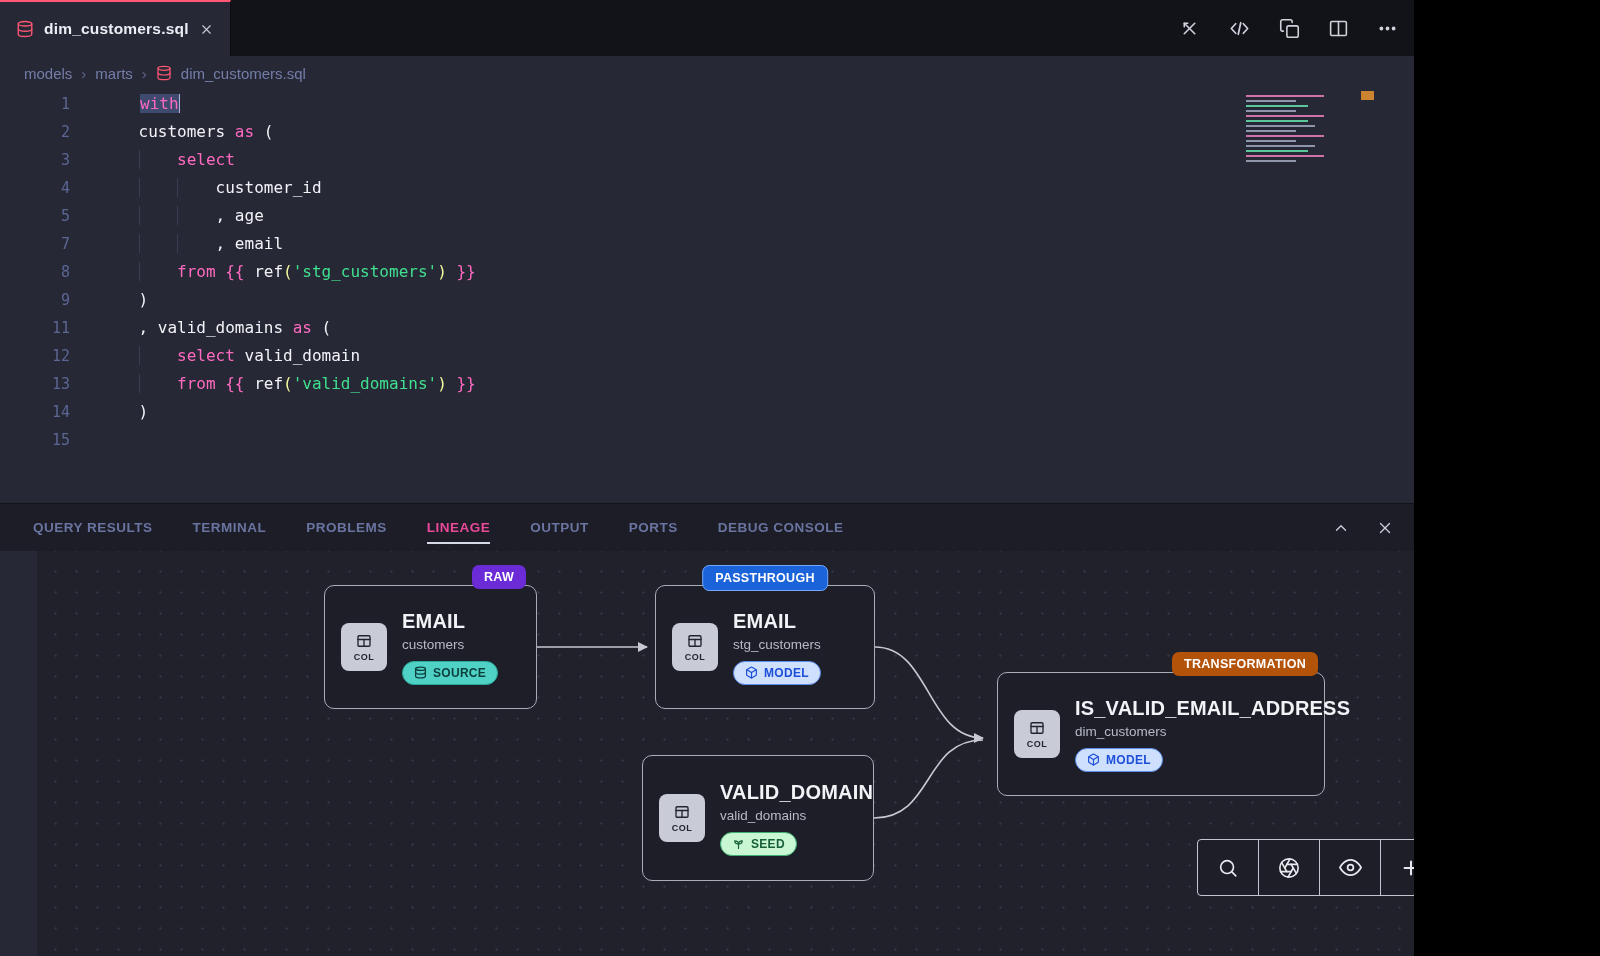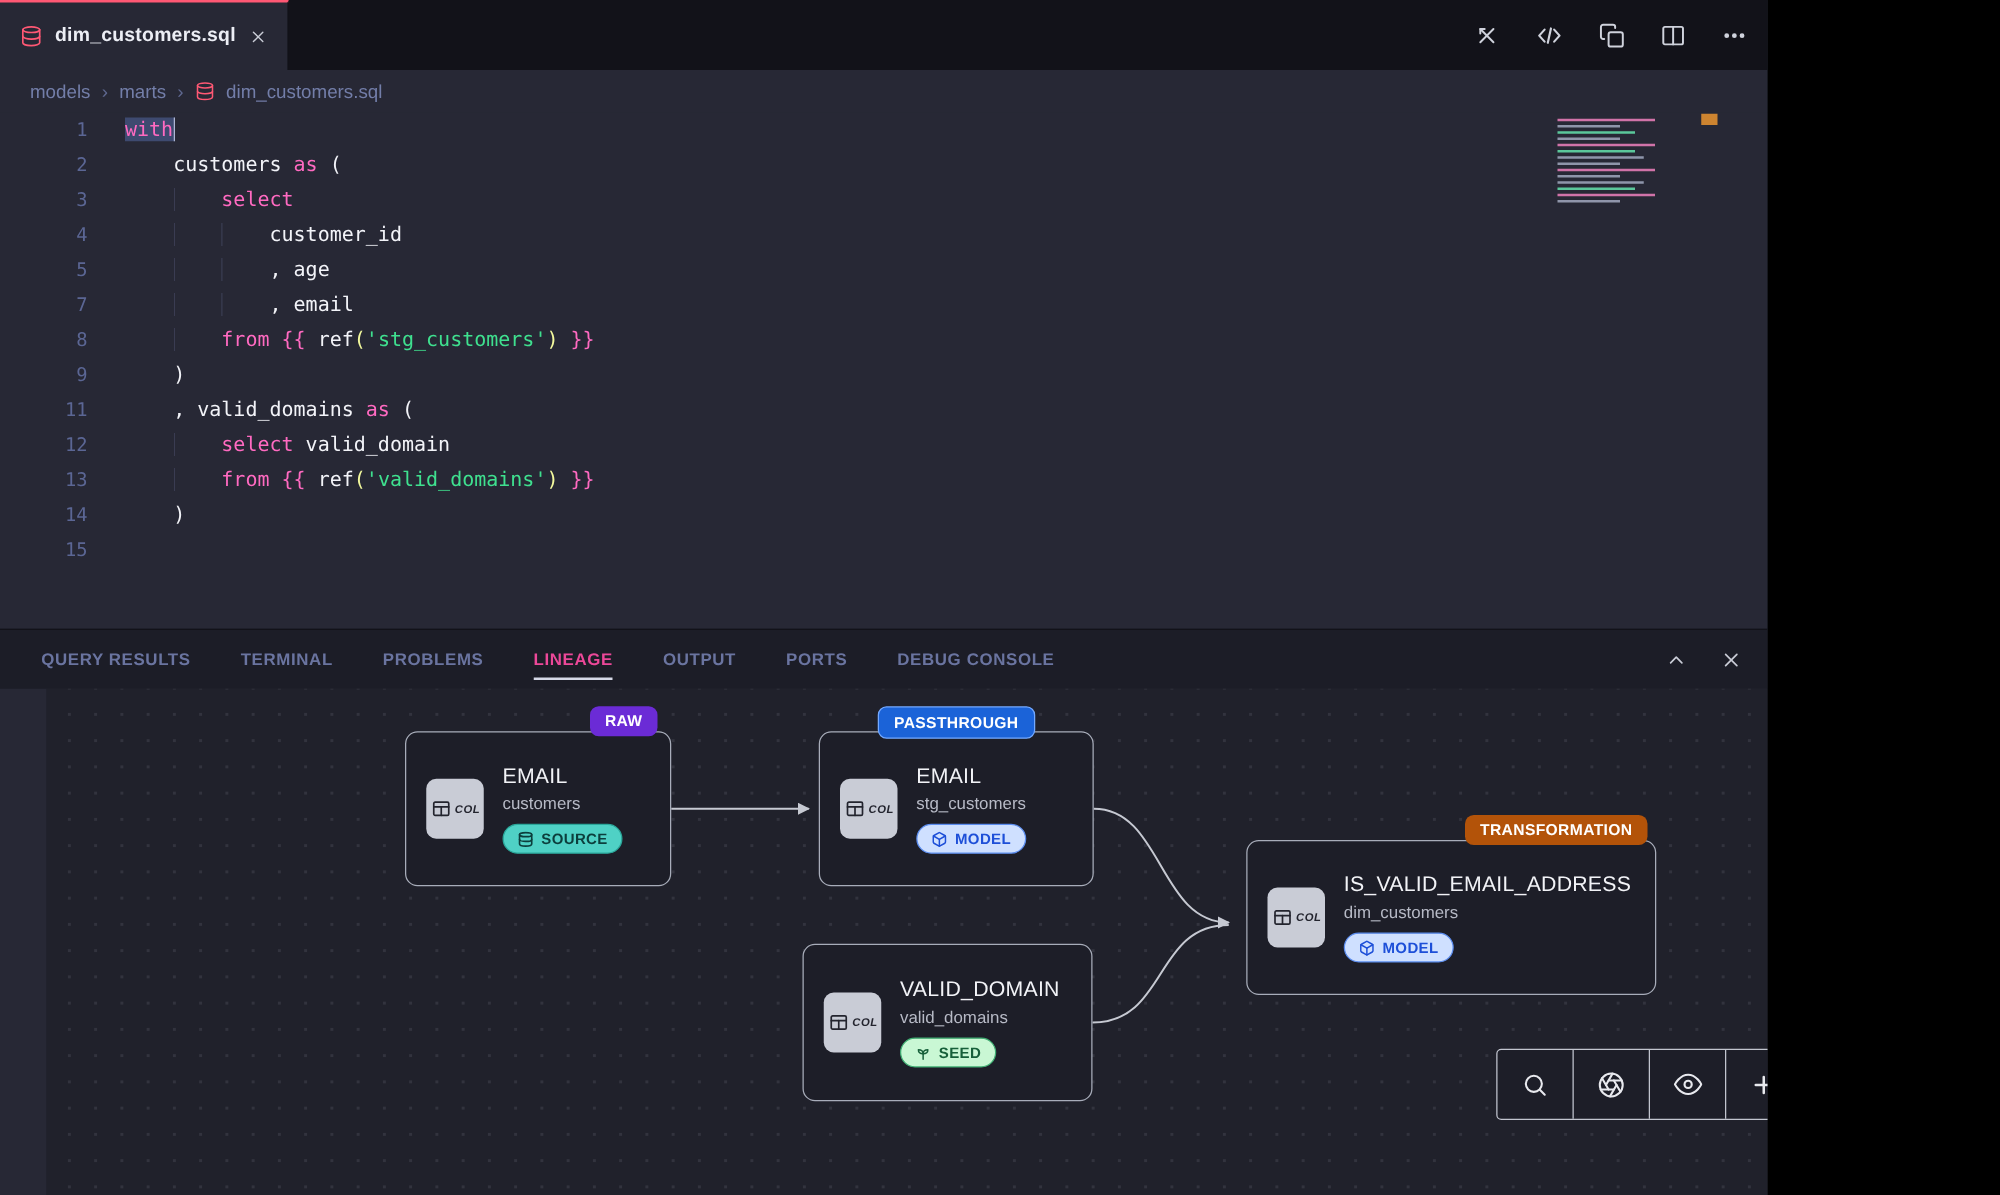--- a/index.html
+++ b/index.html
@@ -24,21 +24,21 @@
   .editor { position: absolute; top: 90px; left: 0; right: 0; height: 413px; background: #272835; overflow: hidden; font-family: "DejaVu Sans Mono", monospace; font-size: 16px; line-height: 28px; }
   .cl { height: 28px; white-space: pre; }
   .ln { display: inline-block; width: 70px; text-align: right; color: #5b6694; font-size: 15px; }
   .lc { padding-left: 30px; white-space: pre; color: #f2f3f8; }
   .lc span { white-space: pre; }
   .tok-kw { color: var(--keyword); }
   .tok-br { color: var(--keyword); }
   .tok-tx { color: #f2f3f8; }
   .tok-str { color: var(--string); }
   .tok-pa { color: var(--paren); }
-  .tok-sel { background: var(--selection); border-right: 1.5px solid #aeb6d4; }
+  .tok-sel { background: var(--selection); border-right: 1.5px solid #aeb6d4; margin-left: 40px; }
   .tok-ind { box-shadow: inset 1px 0 0 #3a3c52; }
 
   .minimap { position: absolute; top: 2px; right: 62px; width: 112px; height: 78px; overflow: hidden; }
   .minimap i { display: block; height: 2px; margin: 3px 10px 0 6px; background: #8f95aa; width: 62%; }
   .minimap i:nth-child(2n) { width: 45%; }
   .minimap i:nth-child(3n) { background: #5bc79b; width: 55%; }
   .minimap i:nth-child(4n+1) { background: #d173a9; width: 70%; }
   .ruler-mark { position: absolute; top: 1px; right: 40px; width: 13px; height: 9px; background: #cd8430; }
 
   
@@ -49,23 +49,23 @@
   .panel-actions { position: absolute; right: 20px; top: 0; height: 48px; display: flex; align-items: center; gap: 26px; color: #c9ccd6; }
 
   
   .lineage { position: absolute; top: 551px; left: 0; right: 0; height: 405px; background-color: #20212b;
     background-image: radial-gradient(circle, #32333e 1.3px, transparent 1.4px); background-size: 21px 21px; background-position: 8px 10px; margin-left: 37px; }
   .edges { position: absolute; inset: 0; z-index: 1; }
   .edge { stroke: var(--arrow); stroke-width: 1.6; fill: none; }
   .edgehead { fill: var(--arrow); }
 
   .node { position: absolute; display: flex; align-items: center; gap: 15px; padding: 0 16px; background: #1d1e28; border: 1.2px solid #a8adba; border-radius: 10px; z-index: 2; cursor: pointer; }
-  .colbox { flex: 0 0 46px; width: 46px; height: 48px; background: #c9ccd6; color: #23242e; border-radius: 8px; display: flex; flex-direction: row; align-items: center; justify-content: center; gap: 2px; font-size: 9px; font-weight: 700; letter-spacing: .5px; font-style: italic; }
+  .colbox { flex: 0 0 46px; width: 46px; height: 48px; background: #c9ccd6; color: #23242e; border-radius: 8px; display: flex; flex-direction: column; align-items: center; justify-content: center; gap: 2px; font-size: 9px; font-weight: 700; letter-spacing: .5px; }
   .ntext { display: flex; flex-direction: column; min-width: 0; }
-  .node-title { font-size: 17px; font-weight: 400; color: #f2f3f7; letter-spacing: .2px; }
+  .node-title { font-size: 20px; font-weight: 700; color: #f2f3f7; letter-spacing: .2px; }
   .node-sub { font-size: 13.5px; color: #b7bac6; margin-top: 4px; }
   .pill { margin-top: 9px; display: inline-flex; align-items: center; gap: 6px; font-size: 12px; font-weight: 700; letter-spacing: .3px; padding: 4px 11px; border-radius: 14px; width: fit-content; }
   .pill-source { background: var(--srcBg); color: var(--srcFg); border: 1px solid #2aa79a; }
   .pill-model { background: var(--modelBg); color: var(--modelFg); border: 1px solid #5b8df0; }
   .pill-seed { background: var(--seedBg); color: var(--seedFg); border: 1px solid #3fae72; }
   .tag { position: absolute; top: -21px; color: #fff; font-size: 12.5px; font-weight: 700; letter-spacing: .3px; padding: 5px 12px; border-radius: 7px; z-index: 3; }
   .tag-raw { background: var(--tagRaw); right: 10px; }
   .tag-pass { background: var(--tagPass); left: 50%; transform: translateX(-50%); border: 1px solid #74a9ff; }
   .tag-trans { background: var(--tagTrans); right: 6px; }
 

